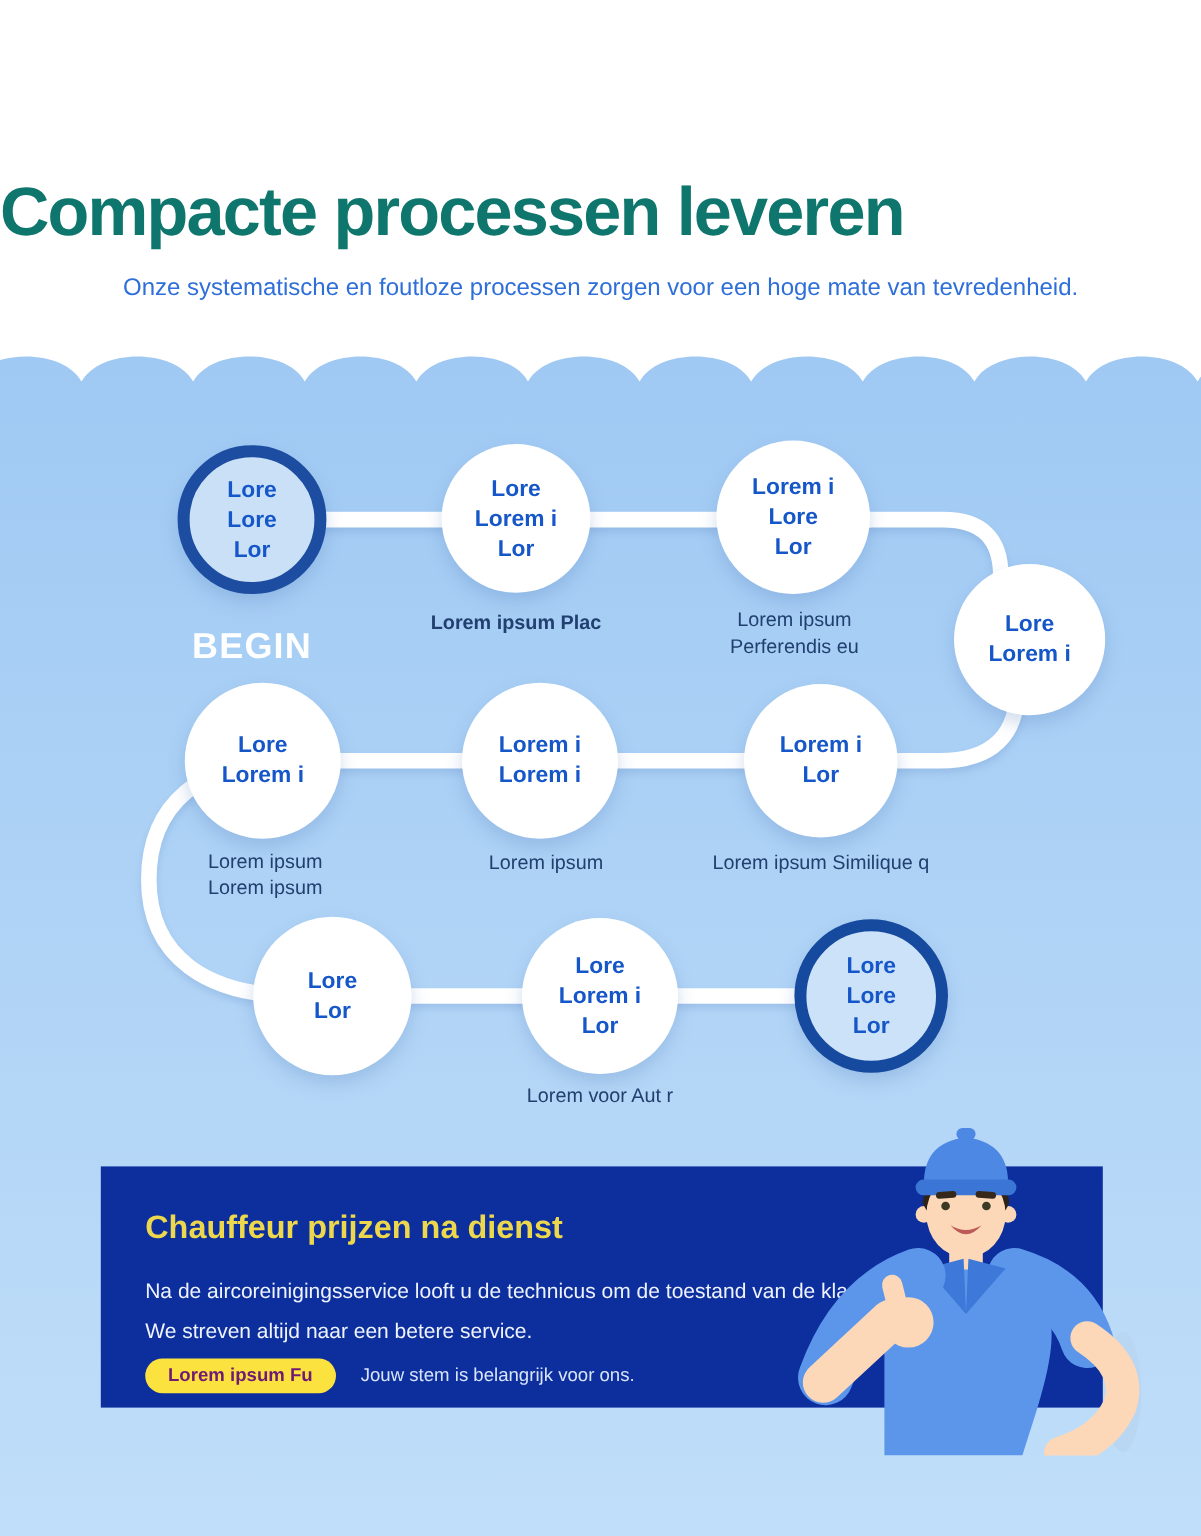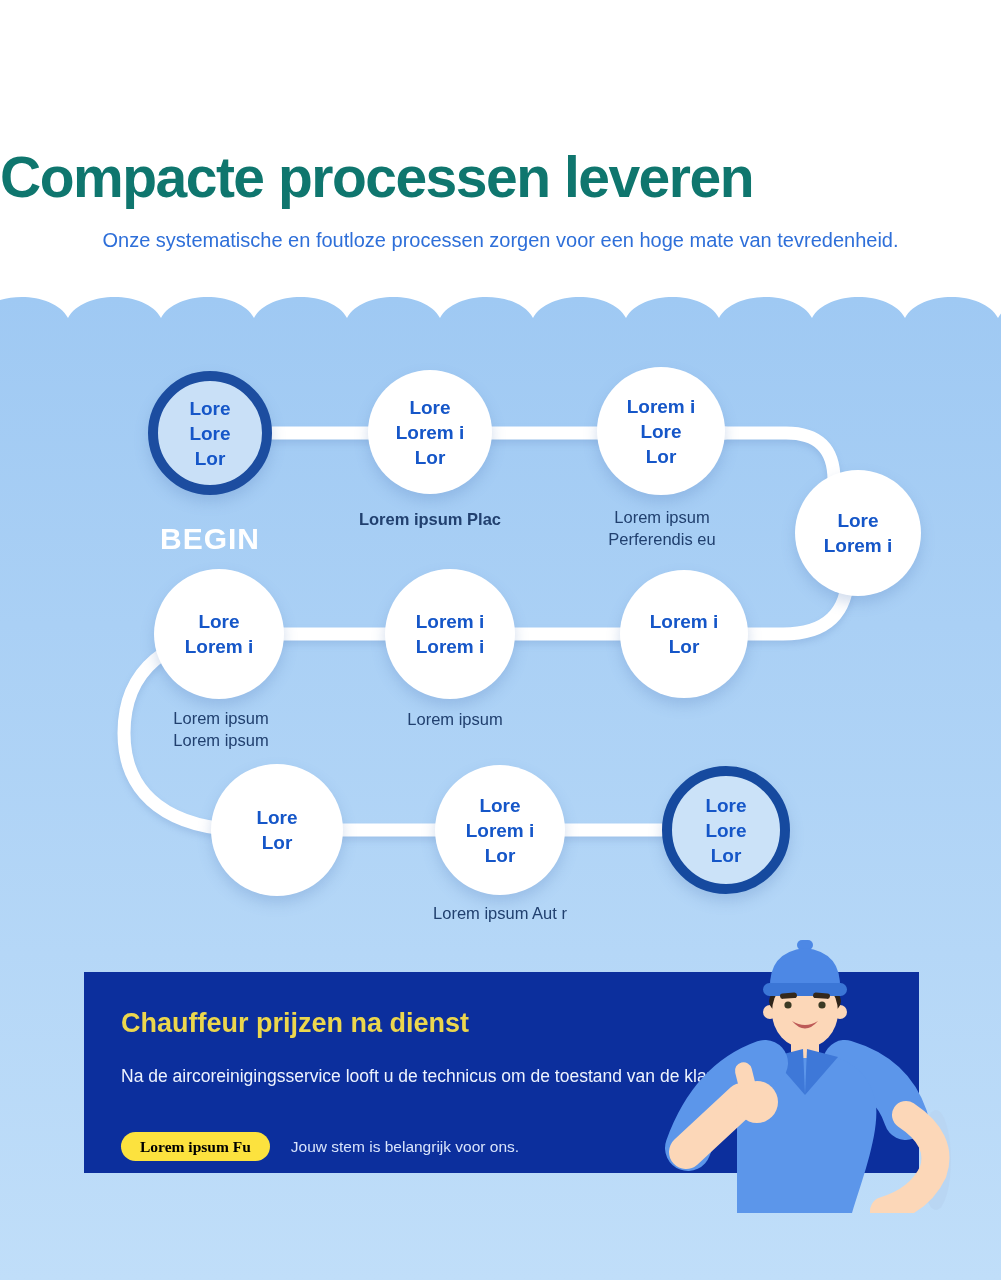--- a/index.html
+++ b/index.html
@@ -51,22 +51,22 @@
   .cap8{left:167px;top:903px;width:240px;}
   .cap9{left:390px;top:903px;width:220px;}
 
   
   .panel{position:absolute;left:84px;top:972px;width:835px;height:201px;background:#0c2f9d;}
   .panel-heading{position:absolute;left:37px;top:36px;font-size:27px;font-weight:600;color:#ecd74d;}
   .panel-line1{position:absolute;left:37px;top:94px;font-size:17.5px;color:#eef3fe;white-space:nowrap;}
   .panel-line2{position:absolute;left:37px;top:127px;font-size:17.5px;color:#eef3fe;white-space:nowrap;}
   .btn-row{position:absolute;left:37px;top:160px;display:flex;align-items:center;}
   .pill-btn{height:29px;border-radius:15px;background:#fce23e;border:none;
-            padding:0 19px;font-family:Liberation Serif, serif;
-            font-size:15.5px;font-weight:700;color:#000000;cursor:pointer;display:flex;align-items:center;}
+            padding:0 19px;font-family:Liberation Sans, sans-serif;
+            font-size:15.5px;font-weight:700;color:#701a75;cursor:pointer;display:flex;align-items:center;}
   .btn-note{margin-left:21px;font-size:15.5px;color:#d9e4fb;}
 
   .mascot{position:absolute;left:640px;top:930px;}
 </style>
 </head>
 <body>
 
 <div class="stage">
 
   <div class="title">Compacte processen leveren</div>
@@ -152,27 +152,31 @@
     <span>Lorem ipsum</span>
     <span>Perferendis eu</span>
   </div>
   <div class="caption cap5">
     <span>Lorem ipsum</span>
     <span>Lorem ipsum</span>
   </div>
   <div class="caption cap6">
     <span>Lorem ipsum</span>
   </div>
+  <div class="caption cap7">
+    <span>Lorem ipsum Similique q</span>
+  </div>
   <div class="caption cap9">
-    <span>Lorem ipsum Aut r</span>
+    <span>Lorem voor Aut r</span>
   </div>
 
   <div class="panel">
     <div class="panel-heading">Chauffeur prijzen na dienst</div>
     <div class="panel-line1">Na de aircoreinigingsservice looft u de technicus om de toestand van de klant te bevestigen</div>
+    <div class="panel-line2">We streven altijd naar een betere service.</div>
     <div class="btn-row">
       <button class="pill-btn">Lorem ipsum Fu</button>
       <span class="btn-note">Jouw stem is belangrijk voor ons.</span>
     </div>
   </div>
 
   <svg class="mascot" width="320" height="283" viewBox="640 930 320 283">
 
     <ellipse cx="936" cy="1160" rx="15" ry="50" fill="#b9d6f3"></ellipse>
 

